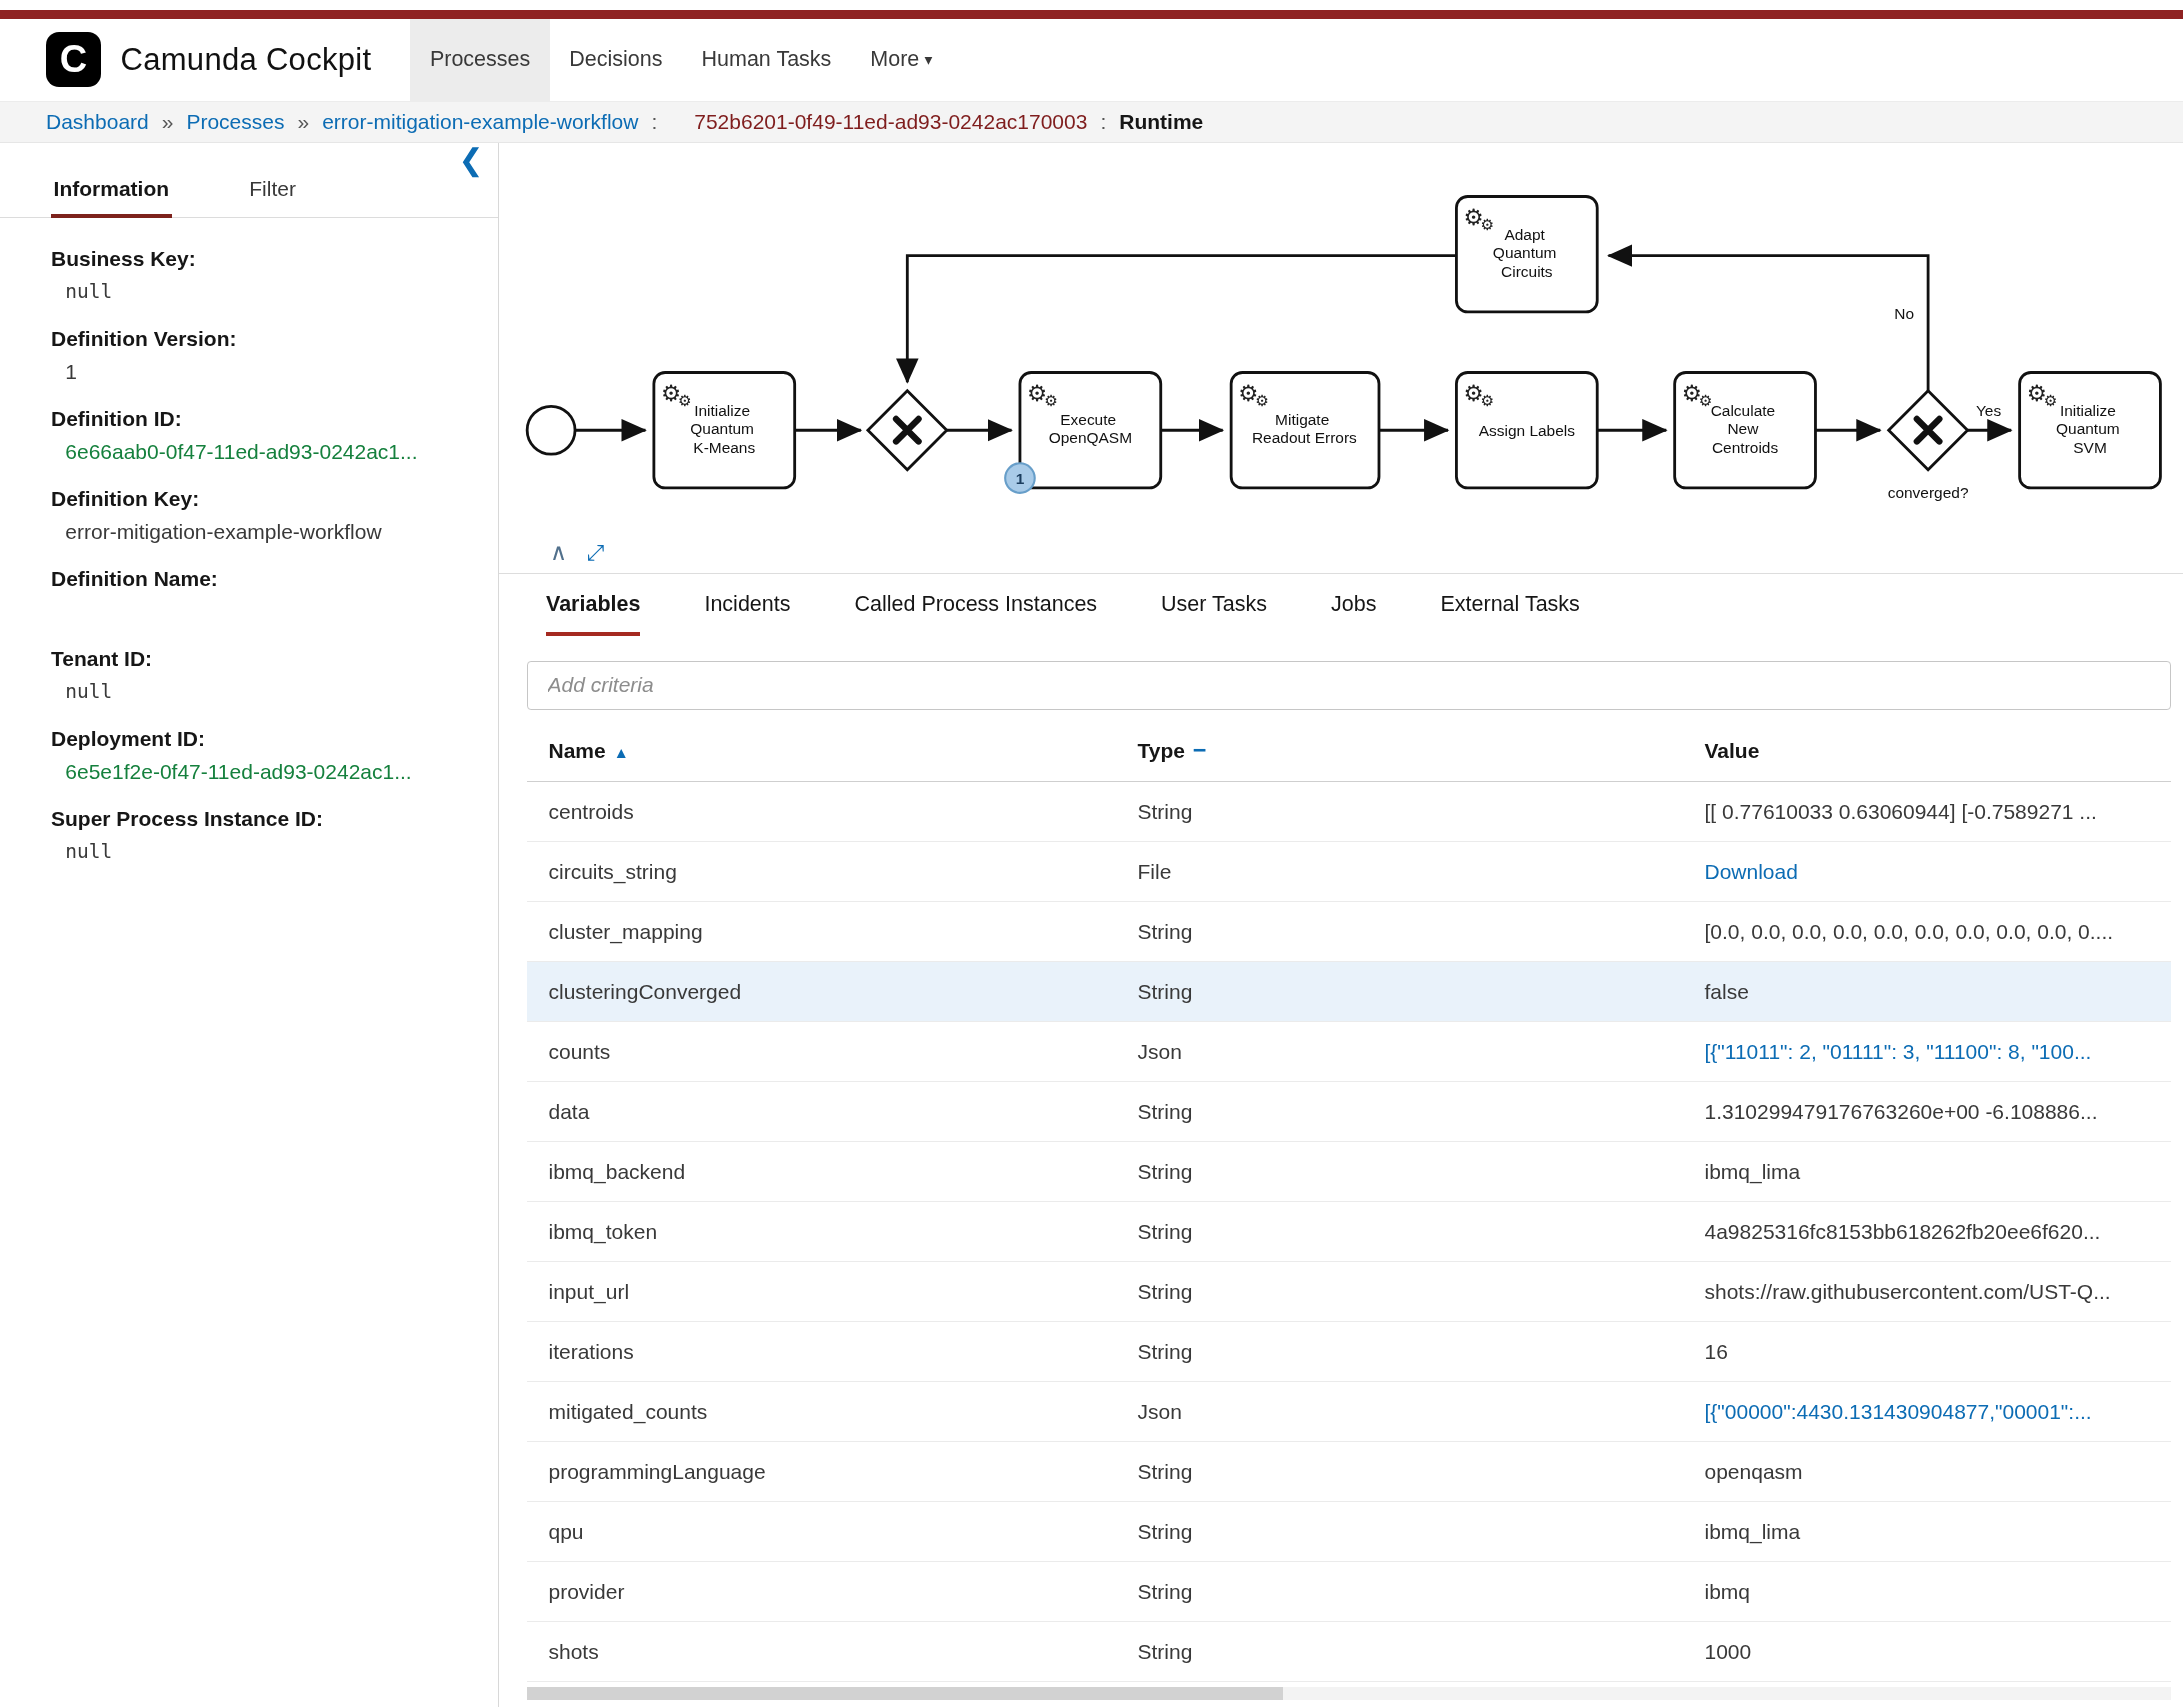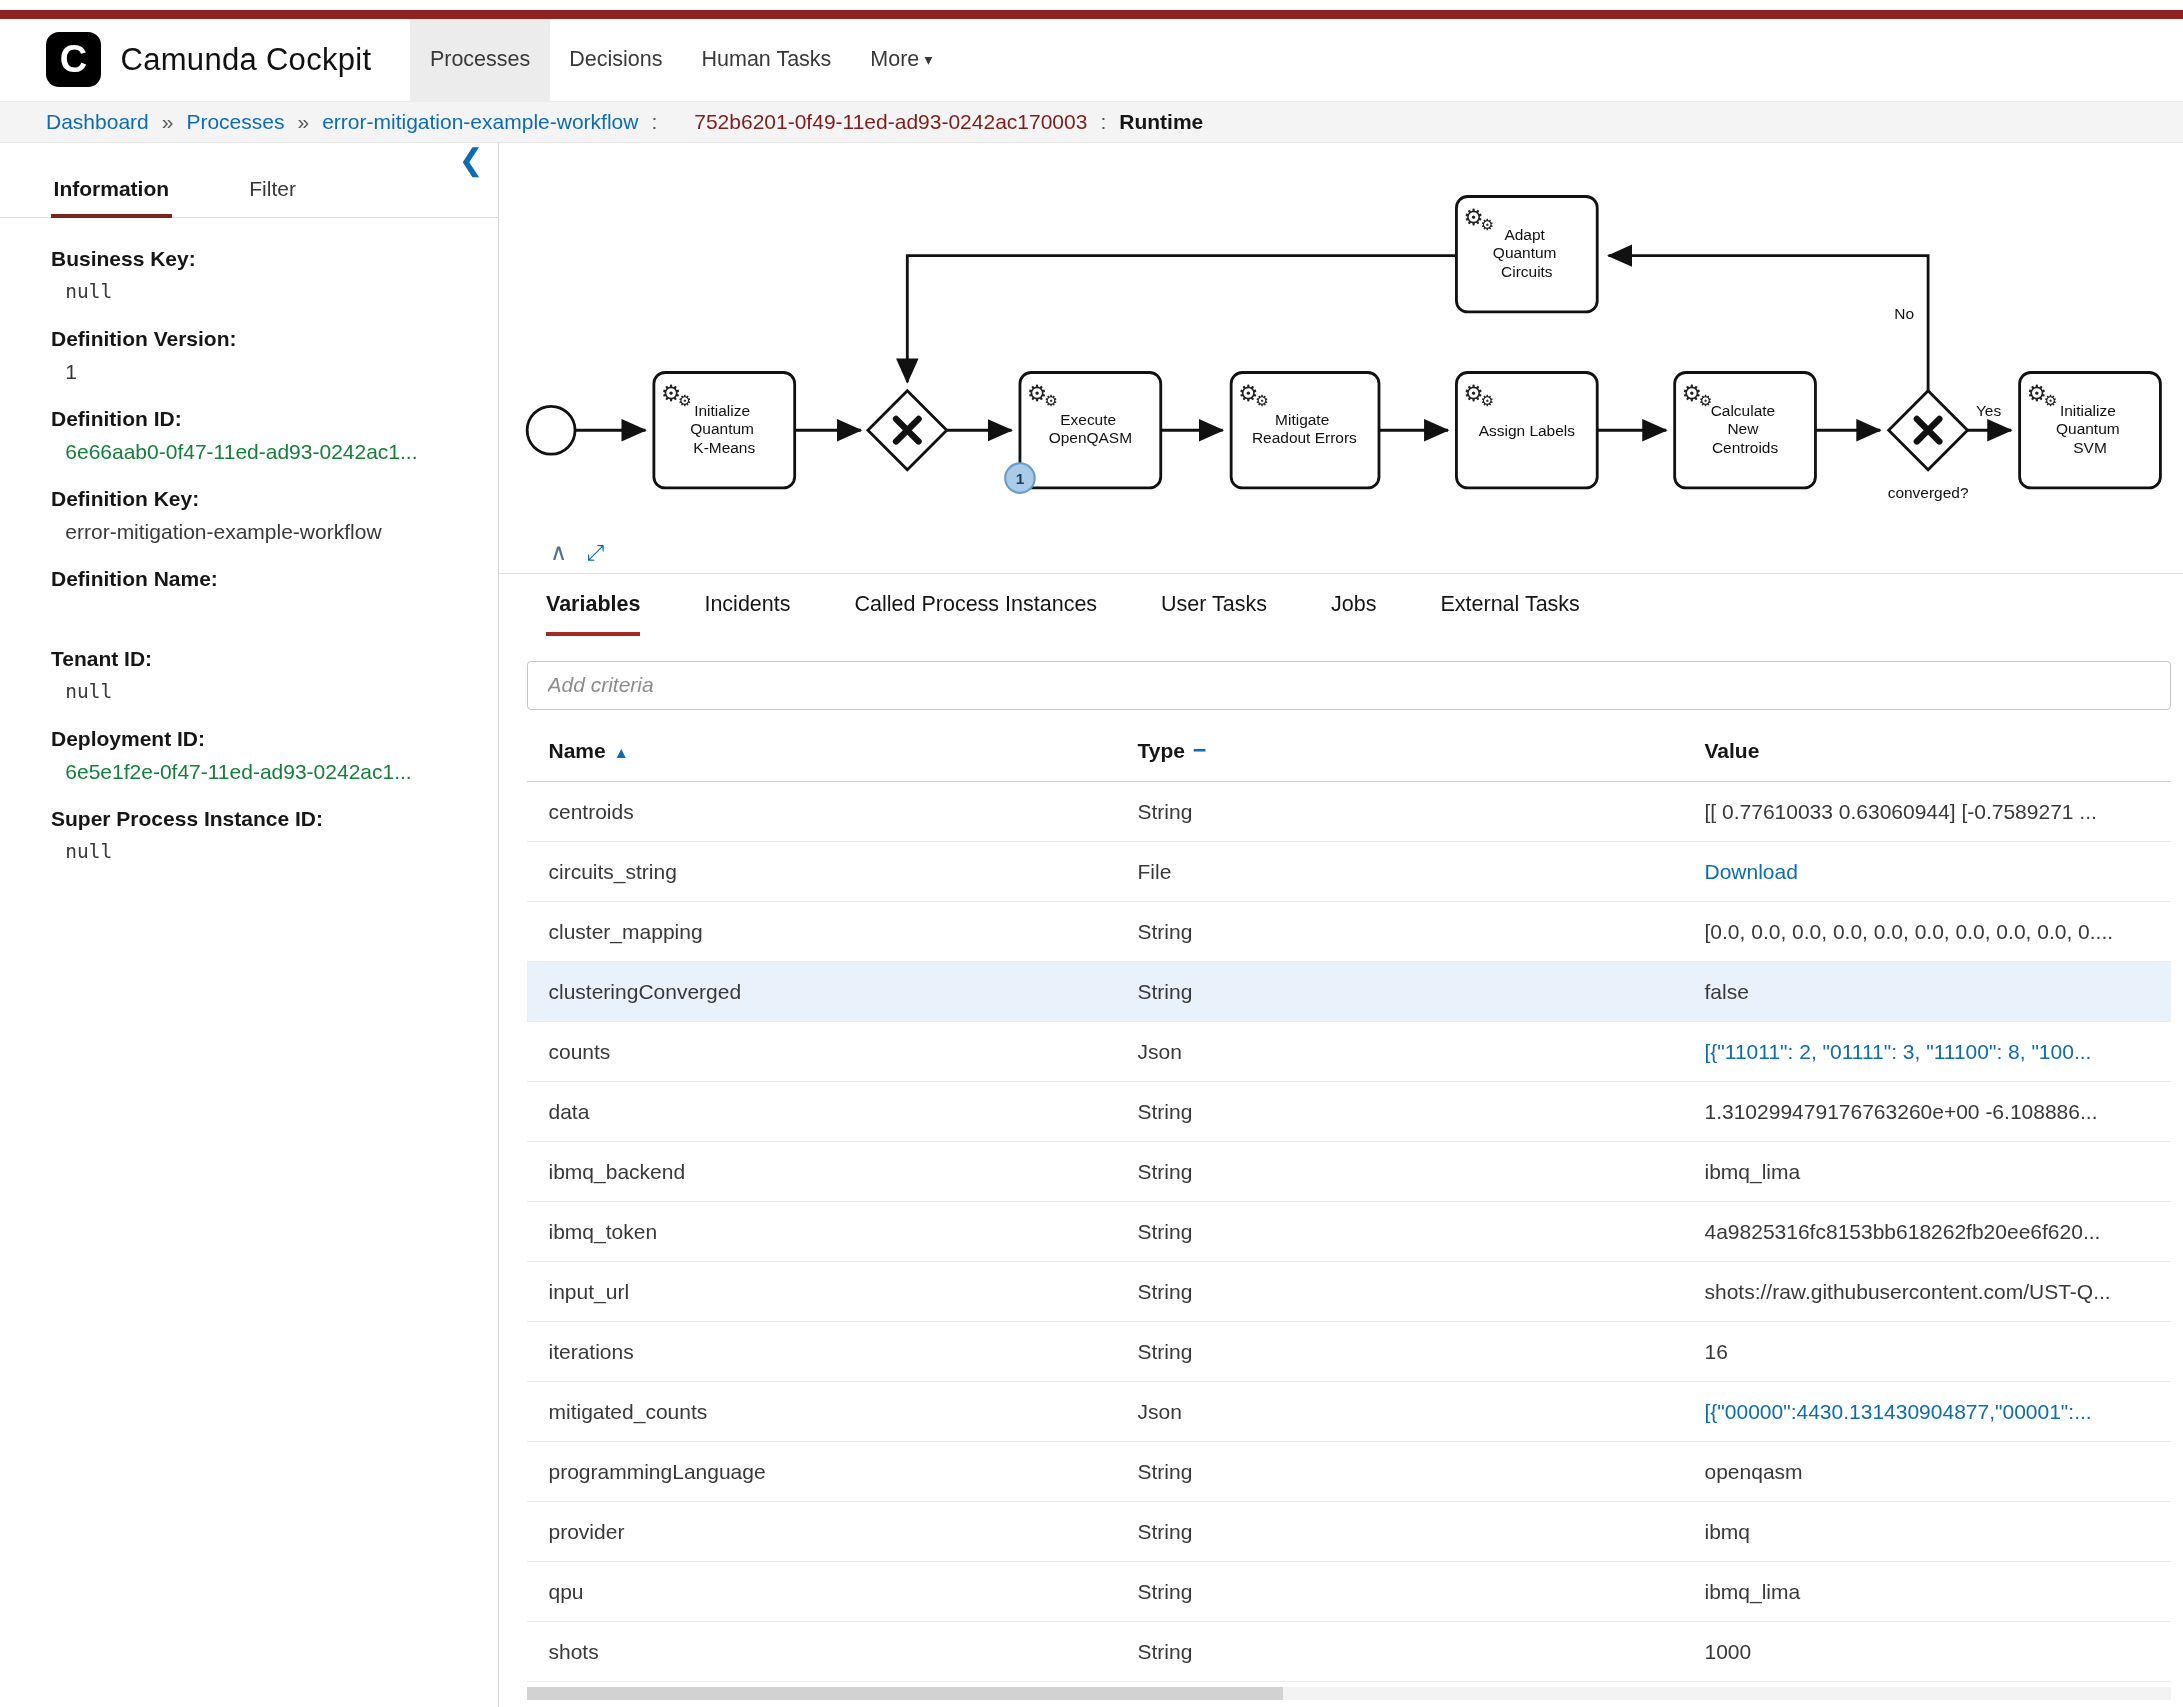--- a/index.html
+++ b/index.html
@@ -370,28 +370,28 @@
               <td>mitigated_counts</td>
               <td>Json</td>
               <td><a class="vlink">[{"00000":4430.131430904877,"00001":...</a></td>
             </tr>
             <tr>
               <td>programmingLanguage</td>
               <td>String</td>
               <td>openqasm</td>
             </tr>
             <tr>
+              <td>qpu</td>
+              <td>String</td>
+              <td>ibmq_lima</td>
+            </tr>
+            <tr>
               <td>provider</td>
               <td>String</td>
               <td>ibmq</td>
-            </tr>
-            <tr>
-              <td>qpu</td>
-              <td>String</td>
-              <td>ibmq_lima</td>
             </tr>
             <tr>
               <td>shots</td>
               <td>String</td>
               <td>1000</td>
             </tr>
           </tbody>
       </table>
 
       <div class="hbar">

